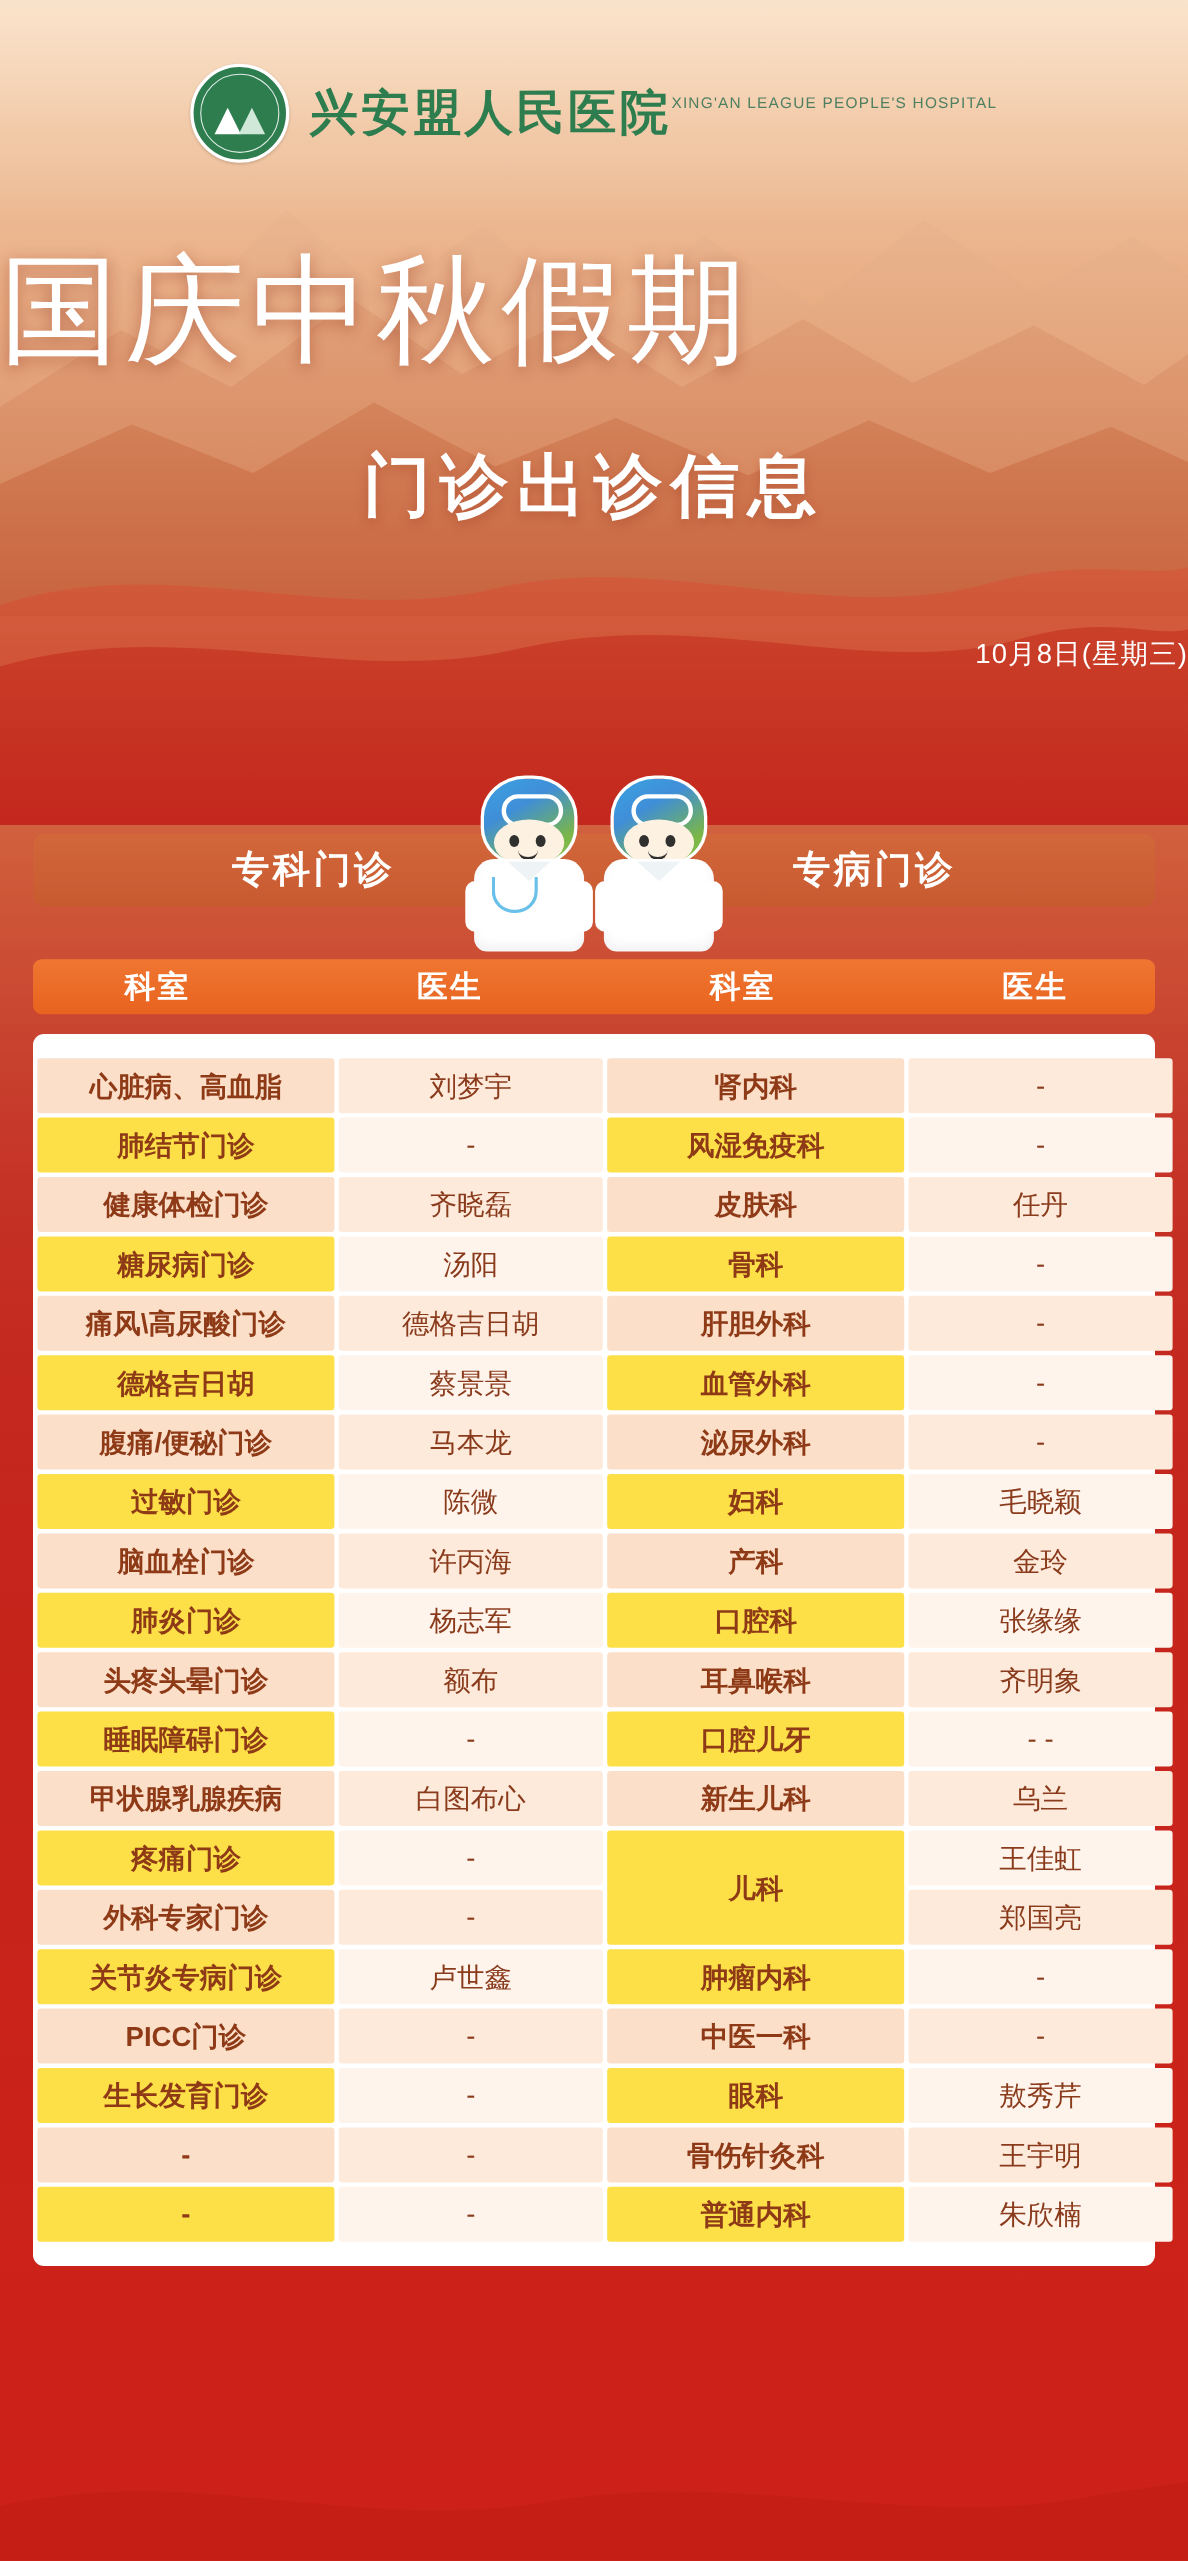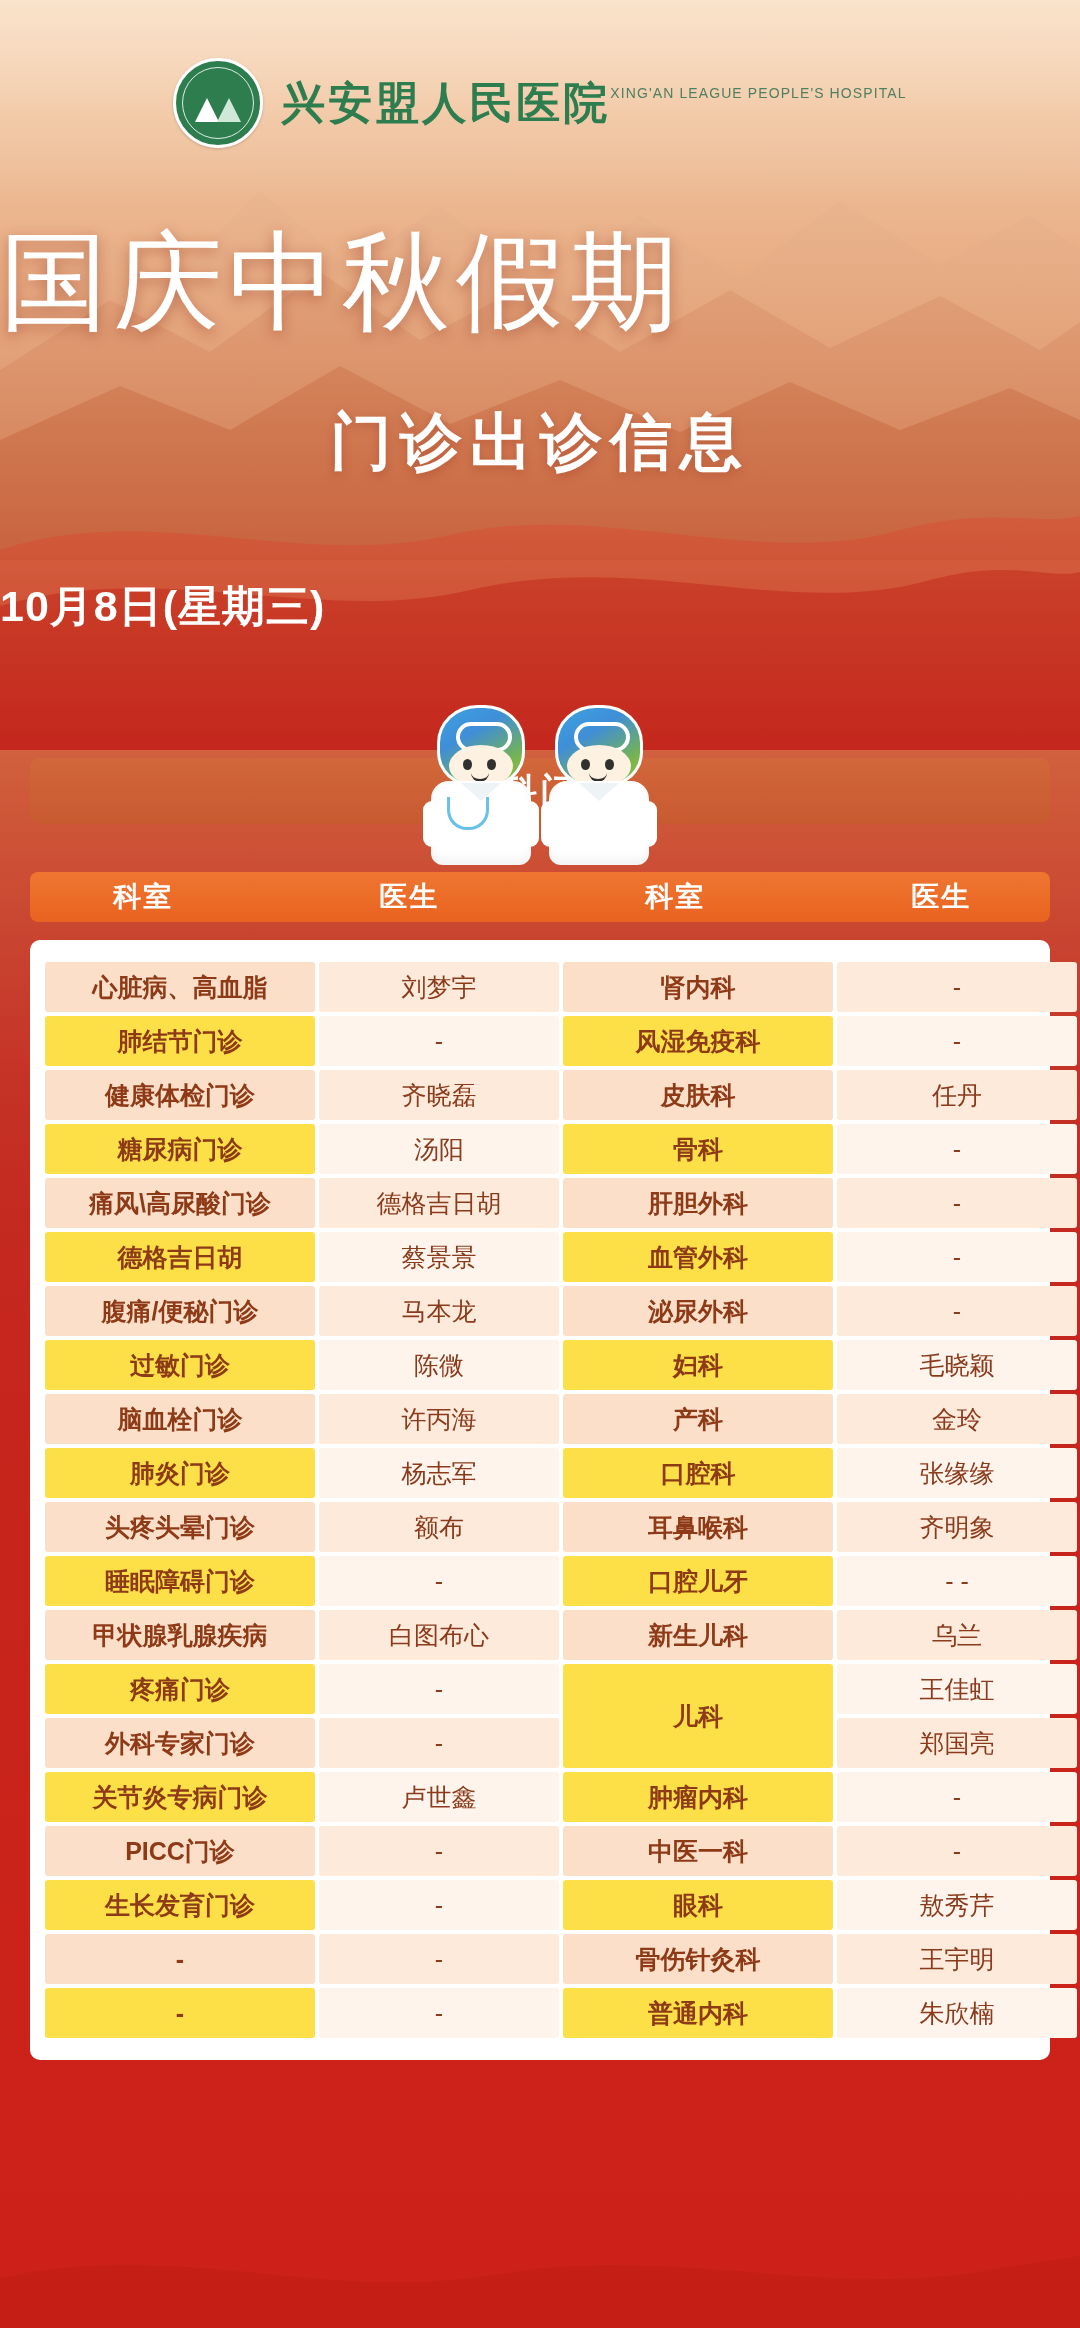--- a/index.html
+++ b/index.html
@@ -131,23 +131,23 @@
     font-size: 62px;
     font-weight: bold;
     color: #ffffff;
     letter-spacing: 8px;
     text-shadow: 0 3px 10px rgba(150,45,25,0.35);
   }
   .date-line {
     position: absolute;
     top: 578px;
     width: 100%;
-    text-align: left;
-    font-size: 43px;
-    font-weight: bold;
+    text-align: right;
+    font-size: 25px;
+    font-weight: normal;
     color: #ffffff;
     letter-spacing: 1px;
   }
   .note-line {
     position: absolute;
     top: 640px;
     width: 100%;
     text-align: center;
     font-size: 24px;
     color: #ffe6dc;
@@ -290,21 +290,21 @@
   .subband .c4 { width: 250px; }
 
   
   .table-card {
     position: absolute;
     top: 940px;
     left: 30px;
     width: 1020px;
     background: #ffffff;
     border-radius: 10px;
-    padding: 18px 11px;
+    padding: 18px 0;
     box-sizing: border-box;
     z-index: 2;
   }
   table.sched {
     border-collapse: separate;
     border-spacing: 4px 4px;
     width: 100%;
     table-layout: fixed;
   }
   table.sched td {
@@ -420,20 +420,21 @@
       <div class="smile"></div>
       <div class="body"></div>
       <div class="collar"></div>
       <div class="arm-l"></div>
       <div class="arm-r"></div>
     </div>
   </div>
 
   <div class="band">
     <div>专科门诊</div>
+    <div>专病门诊</div>
   </div>
 
   <div class="subband">
     <div class="c1">科室</div>
     <div class="c2">医生</div>
     <div class="c3">科室</div>
     <div class="c4">医生</div>
   </div>
 
   <div class="table-card">

